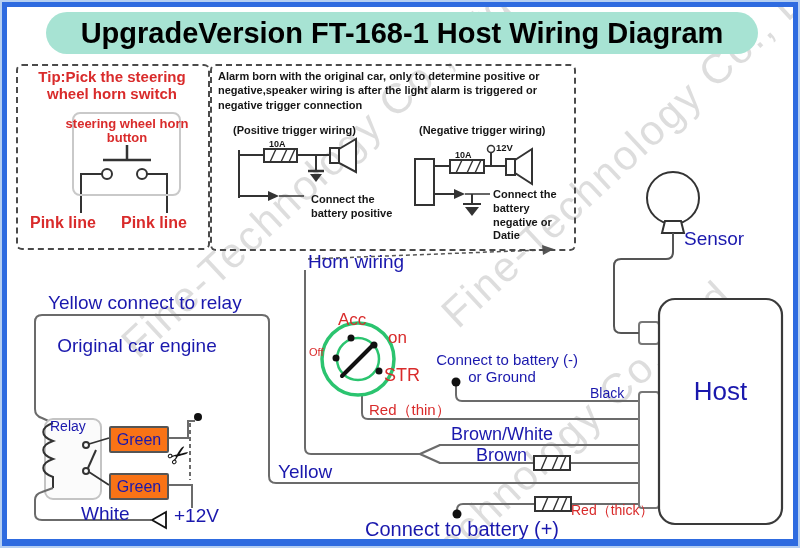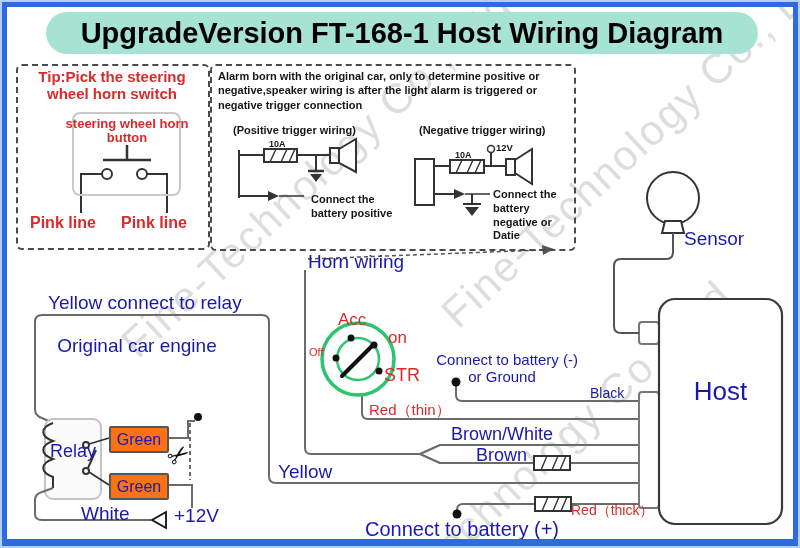--- a/index.html
+++ b/index.html
@@ -149,21 +149,21 @@
   <div class="lbl blk" style="left:494px;top:140px;font-size:9.5px;font-weight:700;">12V</div>
   <div class="lbl blk" style="left:309px;top:191px;width:92px;font-size:11px;font-weight:700;white-space:normal;line-height:1.25;">Connect the battery positive</div>
   <div class="lbl blk" style="left:491px;top:186px;width:72px;font-size:11px;font-weight:700;white-space:normal;line-height:1.25;">Connect the battery negative or Datie</div>
 
   <div class="lbl blue" style="left:306px;top:249px;font-size:19px;">Horn wiring</div>
   <div class="lbl blue" style="left:46px;top:290px;font-size:19px;">Yellow connect to relay</div>
   <div class="lbl blue c" style="left:40px;top:334px;width:190px;font-size:19px;line-height:1.05;">
     <span style="display:block;">Original car engine</span>
   </div>
 
-  <div class="lbl blue" style="left:48px;top:439px;font-size:18px;text-align:center;">Relay</div>
+  <div class="lbl blue" style="left:48px;top:416px;font-size:14px;text-align:center;">Relay</div>
   <div class="greenbox blue" style="left:107px;top:424px;">Green</div>
   <div class="greenbox blue" style="left:107px;top:471px;">Green</div>
   <div class="lbl" style="left:166px;top:438px;font-size:26px;color:#111;transform:rotate(-35deg);z-index:3;">✂</div>
   <div class="lbl blue" style="left:79px;top:501px;font-size:19px;">White</div>
   <div class="lbl blue" style="left:172px;top:503px;font-size:19px;">+12V</div>
 
   <div class="lbl red" style="left:336px;top:308px;font-size:17px;">Acc</div>
   <div class="lbl red" style="left:386px;top:326px;font-size:17px;">on</div>
   <div class="lbl red" style="left:307px;top:344px;font-size:11px;">Off</div>
   <div class="lbl red" style="left:382px;top:363px;font-size:18px;">STR</div>

